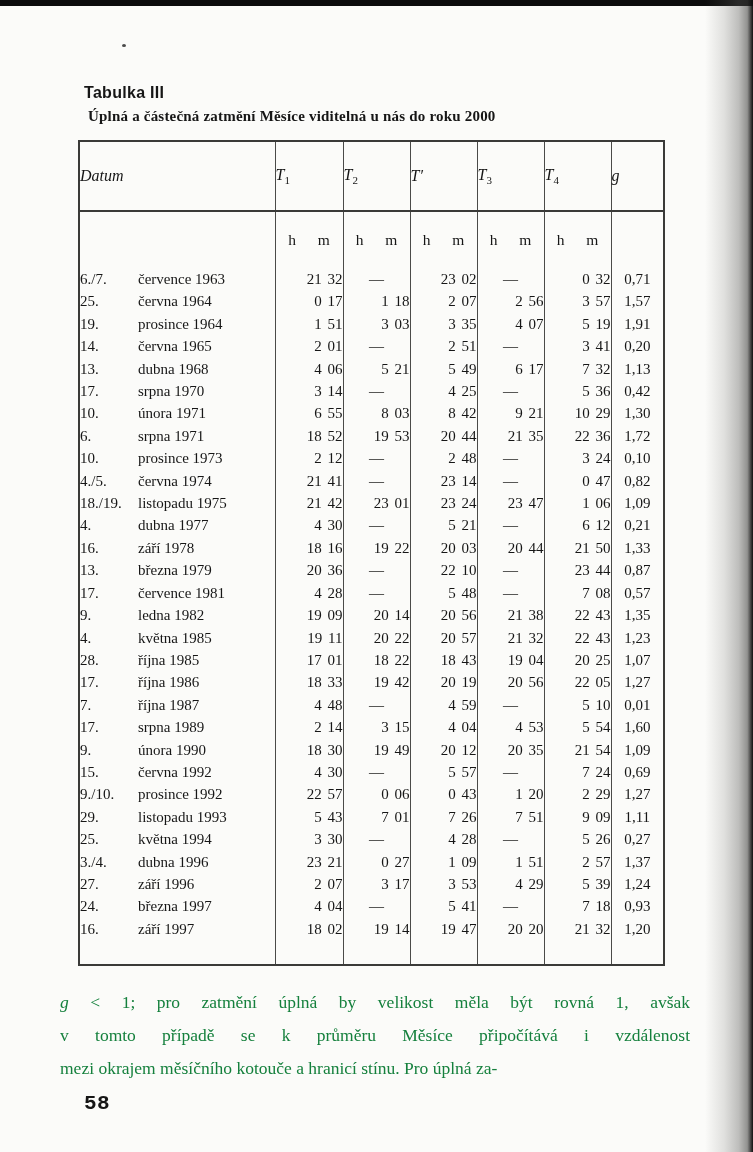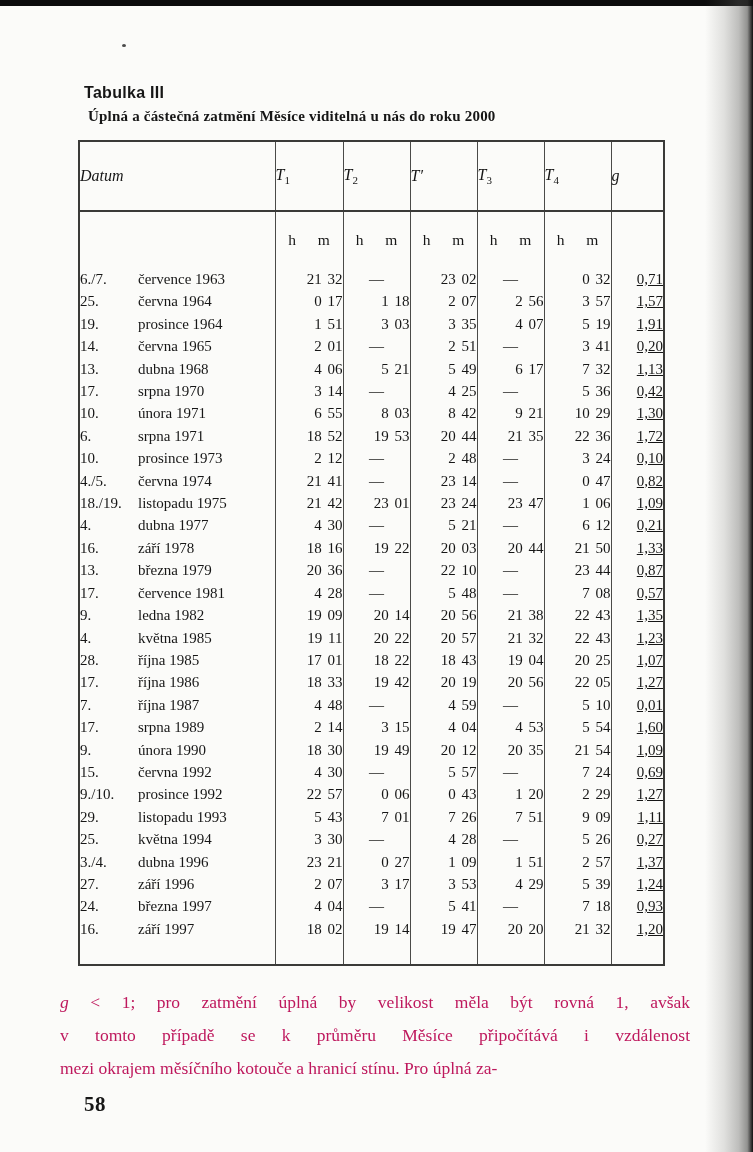--- a/index.html
+++ b/index.html
@@ -73,33 +73,33 @@
     font-size:15.5px;
   }
   tr.data-row td{height:22.4px;line-height:22.4px;}
   td.date-cell{white-space:nowrap;}
   td.date-cell .day{
     display:inline-block;width:52px;
   }
   td.date-cell .rest{margin-left:6px;}
   td.time-cell{text-align:right;padding-right:13px;white-space:nowrap;word-spacing:2px;}
   td.time-cell.dash{text-align:center;padding-right:0;}
-  td.mag-cell{text-align:right;text-decoration:underline;}
+  td.mag-cell{text-align:center;}
   tr.spacer-row td{height:24px;}
   .footer{
     position:absolute;left:60px;top:986px;width:630px;
     font-size:17.5px;line-height:33px;
-    color:#be185d;
+    color:#15803d;
   }
   .footer .jline{text-align:justify;text-align-last:justify;}
   .footer .lline{text-align:left;}
   .footer .it{font-style:italic;}
   .page-number{
     position:absolute;left:84px;top:1092px;
-    font-family:Liberation Serif, serif;
+    font-family:Liberation Mono, monospace;
     font-weight:bold;font-size:21px;letter-spacing:0.5px;
   }
 </style>
 </head>
 <body>
 
 <div class="page">
 
   <div class="top-edge"></div>
   <div class="right-edge"></div>

